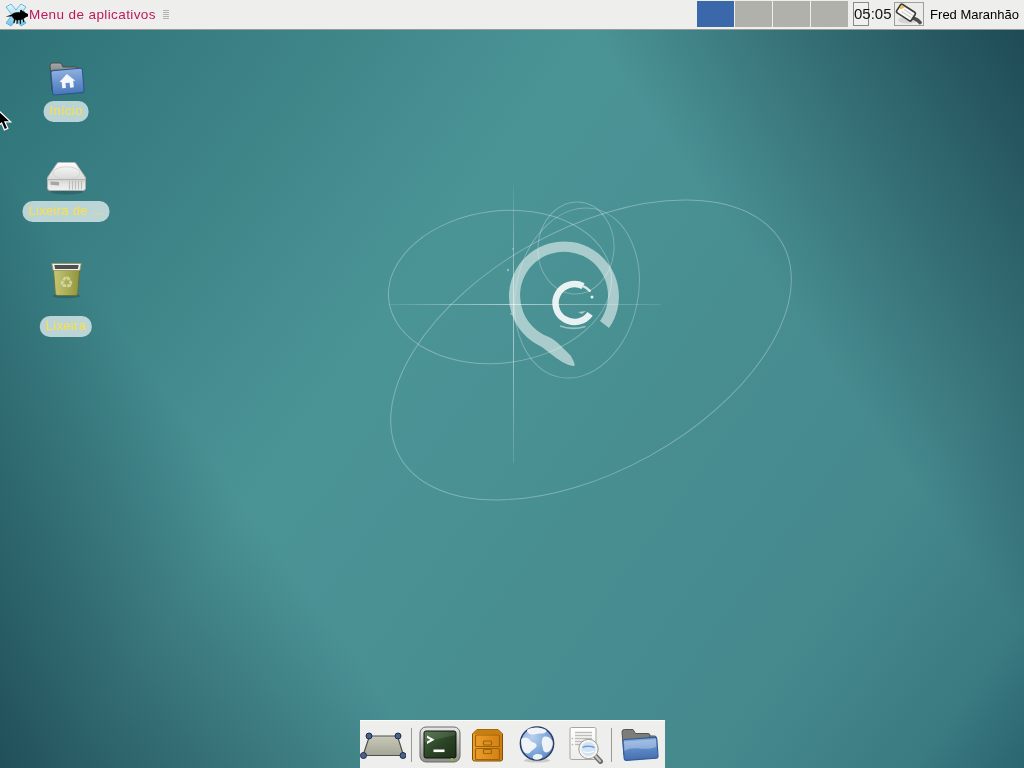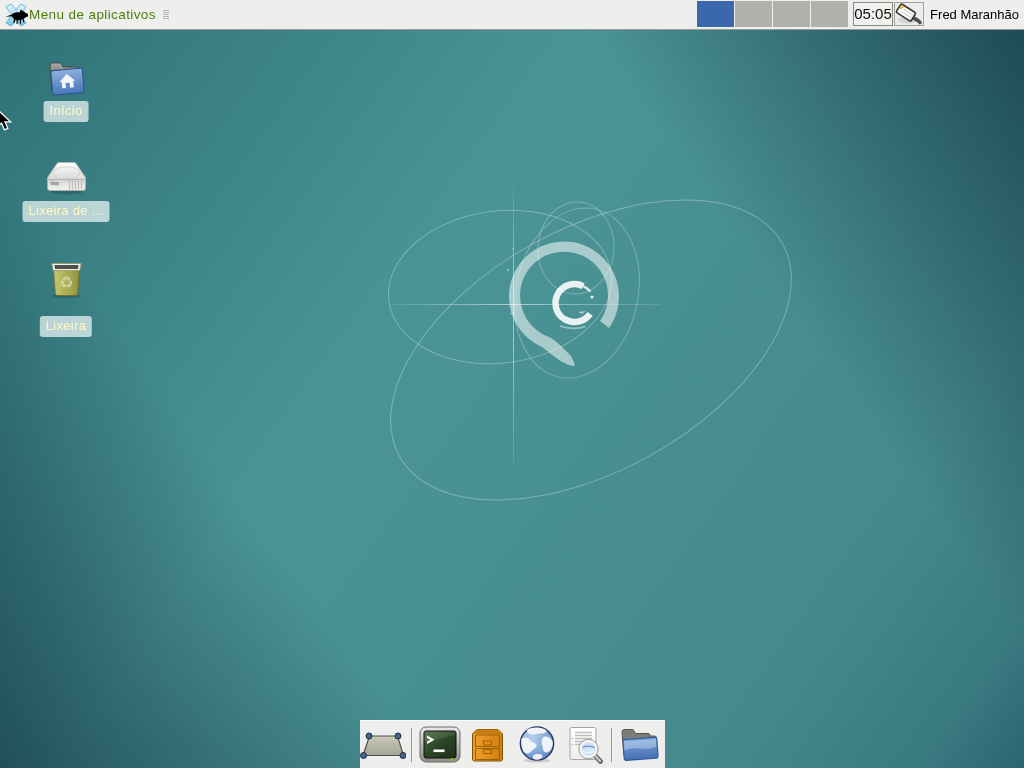--- a/index.html
+++ b/index.html
@@ -1,29 +1,29 @@
 <!DOCTYPE html>
 <html><head><meta charset="utf-8"><title>Desktop</title><style>
 *{margin:0;padding:0;box-sizing:border-box}
 html,body{width:1024px;height:768px;overflow:hidden;font-family:"Liberation Sans",sans-serif;background:#2c6b74}
 #screen{position:relative;width:1024px;height:768px}
 
 #panel{position:absolute;left:0;top:0;width:1024px;height:30px;background:#eeeeec;border-bottom:1px solid #9a9a94}
 #xlogo{position:absolute;left:4px;top:3px}
-#menutext{position:absolute;left:29px;top:0;height:29px;line-height:29px;font-size:13.5px;letter-spacing:0.4px;color:#4d7c0f}
+#menutext{position:absolute;left:29px;top:0;height:29px;line-height:29px;font-size:13.5px;letter-spacing:0.4px;color:#be185d}
 #grip{position:absolute;left:163px;top:10px;width:6px;height:9px;background:repeating-linear-gradient(to bottom,#b4b4ae 0,#b4b4ae 1px,#eeeeec 1px,#eeeeec 2px)}
 #pager{position:absolute;left:697px;top:1px;height:26px;display:flex}
 #pager .ws{width:37px;height:26px;background:#b1b1ab;margin-right:1px}
 #pager .ws.active{background:#3b68ab}
-#clock{position:absolute;left:853px;top:2px;width:40px;height:24px;border:1px solid #8a8a84;background:#f0f0ee;font-size:15px;color:#101010;text-align:center;line-height:22px}
+#clock{position:absolute;left:853px;top:2px;width:16px;height:24px;border:1px solid #8a8a84;background:#f0f0ee;font-size:15px;color:#101010;text-align:center;line-height:22px}
 #tabbtn{position:absolute;left:894px;top:2px;width:30px;height:24px;border:1px solid #a0a09a;background:#ececea}
 #uname{position:absolute;right:5px;top:0;height:29px;line-height:29px;font-size:13px;color:#000000;white-space:nowrap}
 
 .dicon{position:absolute;text-align:center}
-.dlabel{position:absolute;transform:translateX(-50%);background:rgba(238,246,246,0.72);color:#fef9c3;font-size:13px;letter-spacing:0.3px;padding:2px 6px 4px;border-radius:3px;white-space:nowrap}
+.dlabel{position:absolute;transform:translateX(-50%);background:rgba(238,246,246,0.72);color:#fde047;font-size:13px;letter-spacing:0.3px;padding:2px 6px 4px;border-radius:10px;white-space:nowrap}
 
 #dock{position:absolute;left:360px;top:720px;width:305px;height:48px;background:#eeeeec;border-top:1px solid #fbfbfa}
 .dsep{position:absolute;top:7px;width:1px;height:34px;background:#9a9a94}
 .dockicon{position:absolute}
 </style></head><body>
 <div id="screen">
 
 <svg id="bgsvg" style="position:absolute;left:0;top:30px" width="1024" height="738" viewBox="0 30 1024 738">
 <defs>
 <linearGradient id="bgrad" gradientUnits="userSpaceOnUse" x1="0" y1="31" x2="1024" y2="768">

